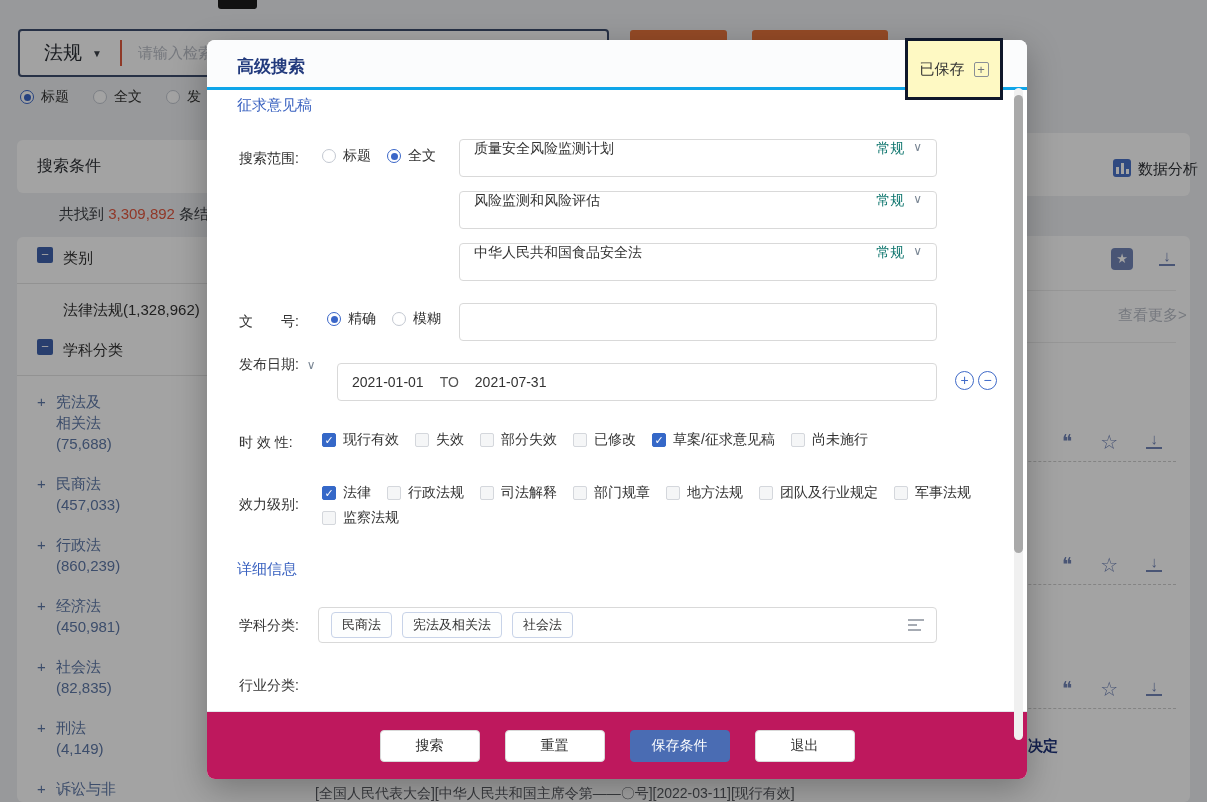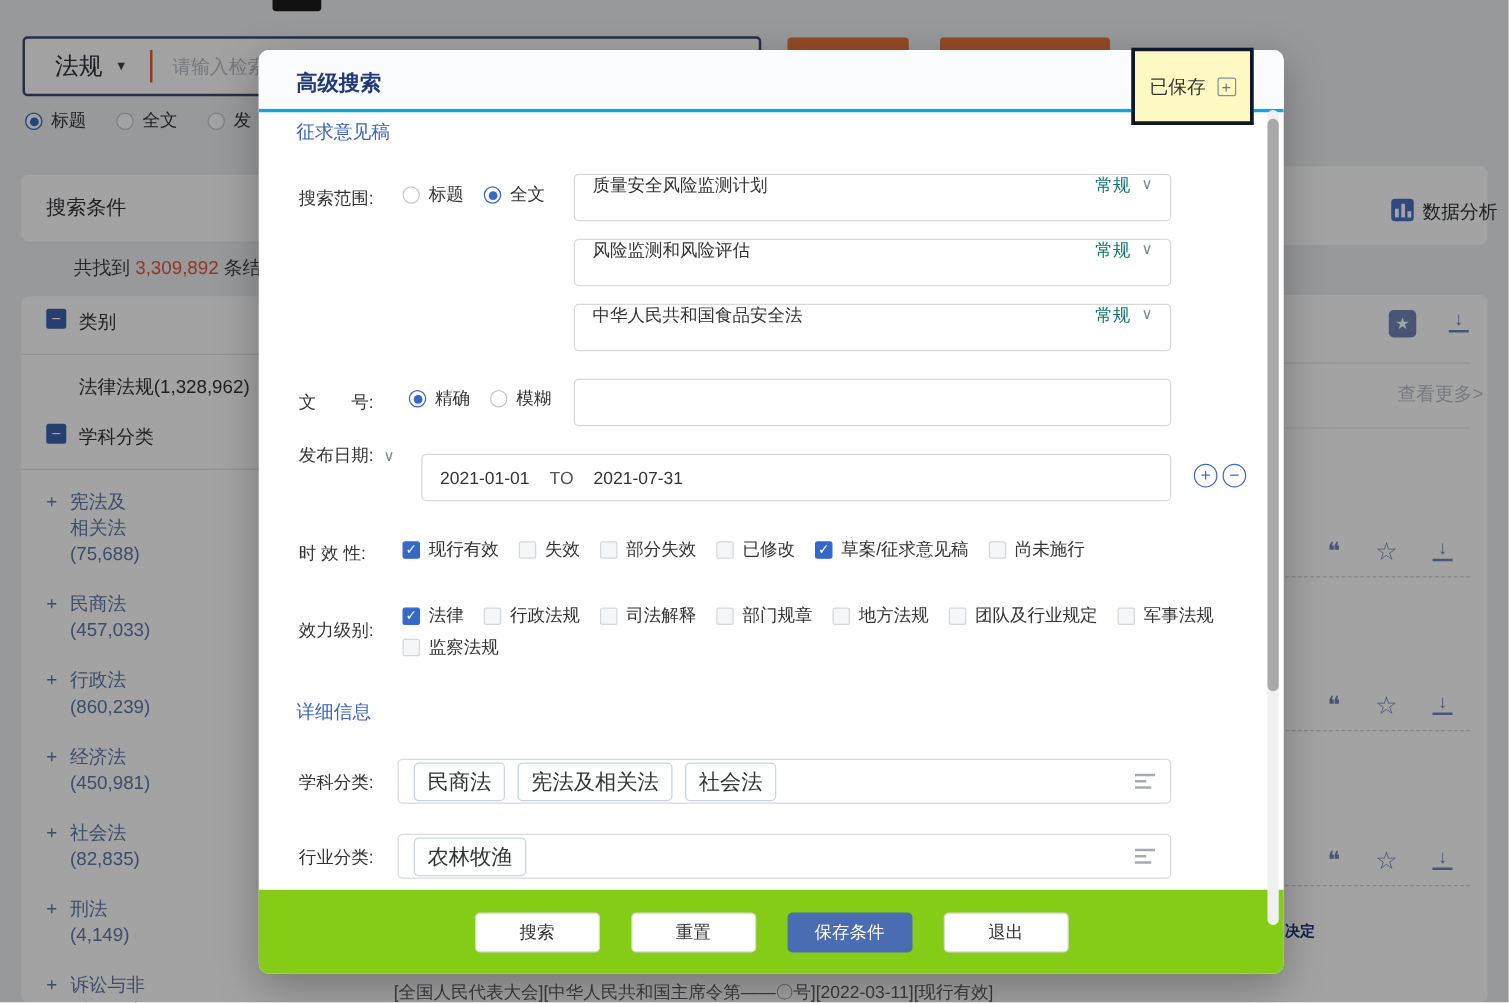--- a/index.html
+++ b/index.html
@@ -63,36 +63,36 @@
            box-sizing:border-box;display:flex;align-items:center;padding:0 14px;font-size:14px;color:#333}
   .datebox .sep{margin:0 16px;color:#555}
   .circ{position:absolute;width:19px;height:19px;border:1.5px solid #3f6ac8;border-radius:50%;color:#3f6ac8;
         text-align:center;line-height:17px;font-size:14px;box-sizing:border-box;background:#fff}
   .cb{width:14px;height:14px;border:1px solid #d4d7dc;background:#f5f6f7;border-radius:2px;box-sizing:border-box;
       flex:none;color:#fff;font-size:11px;line-height:13px;text-align:center}
   .cb.on{background:#3568c8;border-color:#3568c8}
   .grp{position:absolute;display:flex;column-gap:16px;row-gap:7px;align-items:center}
   .clsbox{position:absolute;left:111px;width:619px;height:36px;border:1px solid #d9d9d9;border-radius:4px;
           box-sizing:border-box;display:flex;align-items:center;padding:0 12px;gap:10px}
-  .tag{border:1px solid #c8d3e8;background:#fdfefe;border-radius:4px;padding:3px 10px;font-size:17px;color:#333}
+  .tag{border:1px solid #c8d3e8;background:#fdfefe;border-radius:4px;padding:3px 10px;font-size:13px;color:#333}
   .listic{margin-left:auto;display:flex;flex-direction:column;gap:3px;align-items:flex-start}
   .listic i{display:block;height:2px;background:#a6abb3}
-  .mfoot{position:absolute;left:0;top:671px;width:100%;height:68px;background:#84cc16;border-top:1px solid #e4e7ec;
+  .mfoot{position:absolute;left:0;top:671px;width:100%;height:68px;background:#be185d;border-top:1px solid #e4e7ec;
          border-radius:0 0 8px 8px;box-sizing:border-box;display:flex;justify-content:center;align-items:center;gap:25px}
   .fbtn{width:100px;height:32px;border:1px solid #d9d9d9;background:#fff;border-radius:4px;font-size:14px;color:#333;
         font-family:inherit}
   .fbtn.primary{background:#4a6cb3;border-color:#4a6cb3;color:#fff}
   .sbtrack{position:absolute;left:807px;top:48px;width:9px;height:652px;background:#f0f0f0;border-radius:5px}
   .sbthumb{position:absolute;left:807px;top:55px;width:9px;height:458px;background:#a9a9a9;border-radius:5px}
   
   .savedbox{position:absolute;left:905px;top:38px;width:92px;height:56px;border:3px solid #0f172a;background:#fef9c3;
             z-index:20;display:flex;align-items:center;justify-content:center;gap:9px;font-size:15px;color:#333}
   .sqplus{width:15px;height:15px;border:1px solid #8a8f96;border-radius:2px;color:#70757c;font-size:13px;
           line-height:13px;text-align:center;box-sizing:border-box}
-  .tail{position:absolute;left:1028px;top:737px;font-size:12px;font-weight:bold;color:#20357d}
+  .tail{position:absolute;left:1028px;top:737px;font-size:15px;font-weight:bold;color:#20357d}
   .meta{position:absolute;left:315px;top:785px;font-size:14px;color:#5a5d63}
 </style>
 </head>
 <body>
 
 <div class="stage">
 
   <div>
     <div class="blacktab"></div>
 
@@ -361,28 +361,20 @@
         <span class="tag">宪法及相关法</span>
         <span class="tag">社会法</span>
         <span class="listic">
           <i style="width: 16px;"></i>
           <i style="width: 9px;"></i>
           <i style="width: 13px;"></i>
         </span>
       </div>
 
     <div class="mlabel" style="top:637px">行业分类:</div>
-    <div class="clsbox" style="top:627px" id="m-industry">
-        <span class="tag">农林牧渔</span>
-        <span class="listic">
-          <i style="width: 16px;"></i>
-          <i style="width: 9px;"></i>
-          <i style="width: 13px;"></i>
-        </span>
-      </div>
 
     <div class="mfoot" id="footer-btns">
         <button class="fbtn">搜索</button>
         <button class="fbtn">重置</button>
         <button class="fbtn primary">保存条件</button>
         <button class="fbtn">退出</button>
       </div>
 
     <div class="sbtrack"></div>
     <div class="sbthumb"></div>

